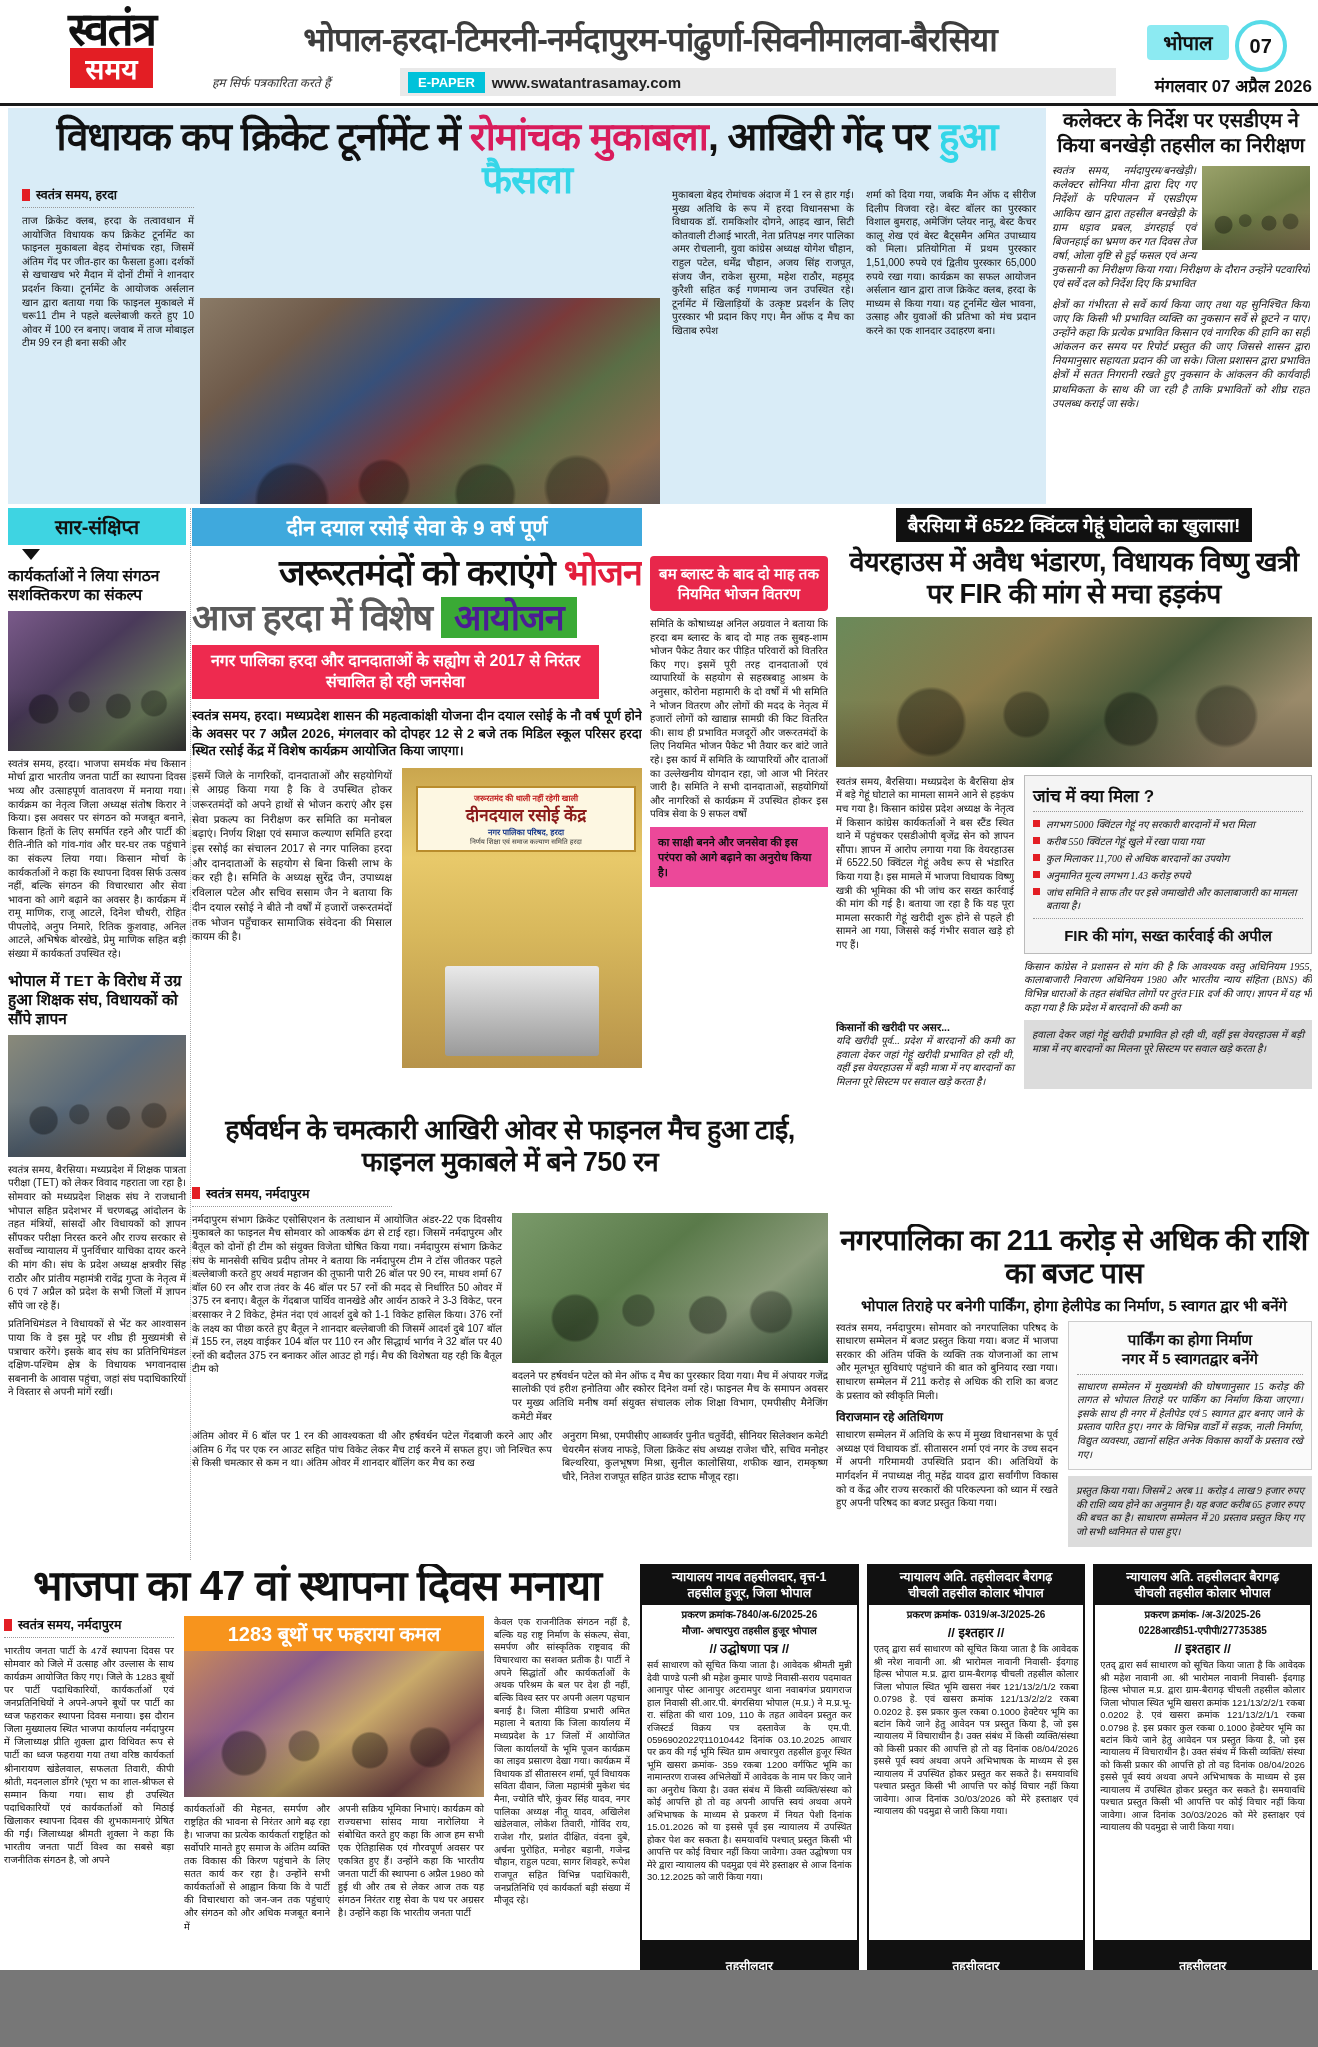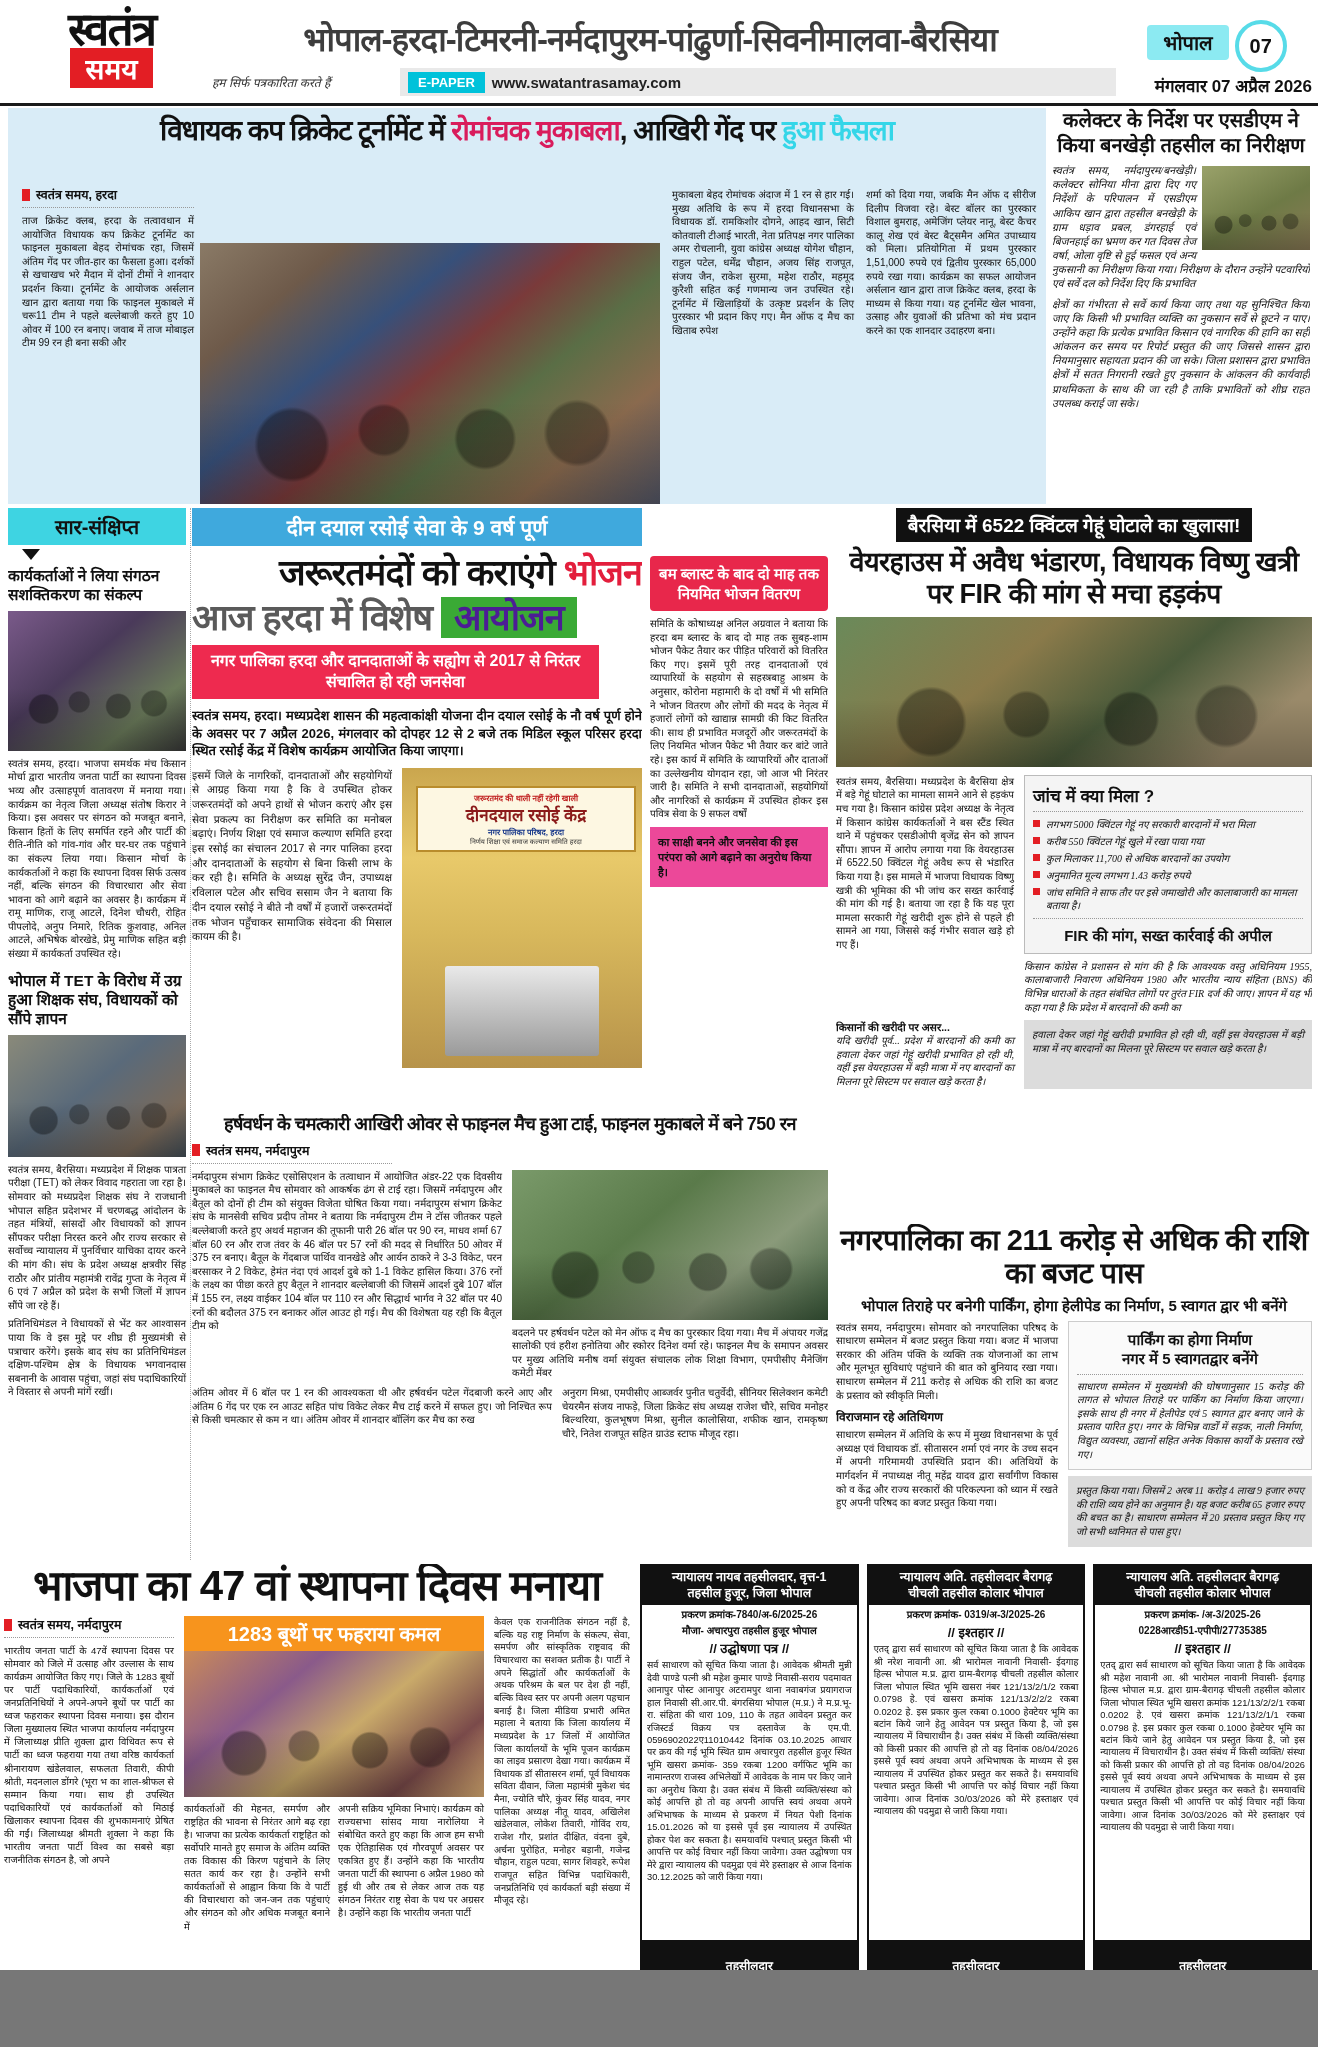--- a/index.html
+++ b/index.html
@@ -29,21 +29,21 @@
   .dateline{font-size:17px;font-weight:800;}
   
   .byline{display:flex;align-items:center;gap:6px;font-weight:800;font-size:12.5px;
           border-bottom:1px dotted #999;padding-bottom:4px;margin-bottom:6px;}
   .redsq{width:8px;height:12px;background:#e31e24;display:inline-block;}
   .body10{font-size:10px;line-height:1.36;}
   .body105{font-size:10.5px;line-height:1.4;}
   .ital{font-family:"Liberation Serif",serif;font-style:italic;}
   
   .leadbox{background:#d9ecf7;}
-  .leadhl{font-size:28px;font-weight:900;text-align:center;letter-spacing:-1px;line-height:1.1;}
+  .leadhl{font-size:39px;font-weight:900;text-align:center;letter-spacing:-1px;line-height:1.1;}
   .hl-red{color:#d91c5c;}
   .hl-cyan{color:#35d6e8;}
   
   .sdmhl{font-size:20px;font-weight:800;text-align:center;line-height:1.25;}
   .sdmbody{font-size:10.5px;line-height:1.35;}
   
   .sbar-title{background:#3ed4e2;color:#111;font-weight:800;font-size:20px;text-align:center;padding:5px 0;}
   .tri{width:0;height:0;border-left:9px solid transparent;border-right:9px solid transparent;border-top:11px solid #111;margin:4px 0 6px 14px;}
   .sbar-head{font-size:15.5px;font-weight:800;line-height:1.25;margin:6px 0;}
   
@@ -64,21 +64,21 @@
   
   .kicker-black{background:#111;color:#fff;font-size:19px;font-weight:800;padding:4px 12px;display:inline-block;}
   .wheat-hl{font-size:27px;font-weight:900;text-align:center;line-height:1.2;letter-spacing:-0.5px;margin-top:4px;}
   .probe{border:1px solid #bbb;background:#f4f4f4;padding:8px;}
   .probe-title{font-size:17px;font-weight:800;border-bottom:1px dotted #999;padding-bottom:4px;margin-bottom:6px;}
   .bullet{display:flex;gap:6px;font-size:10px;line-height:1.3;margin-bottom:4px;}
   .bullet .sq{flex:0 0 auto;width:7px;height:7px;background:#e31e24;margin-top:2px;}
   .firhead{font-size:15px;font-weight:800;text-align:center;border-top:1px dotted #999;margin-top:6px;padding-top:6px;}
   .grayquote{background:#dcdcdc;padding:8px;}
   
-  .harsh-hl{font-size:18px;font-weight:900;text-align:center;line-height:1.2;letter-spacing:-0.5px;}
+  .harsh-hl{font-size:27px;font-weight:900;text-align:center;line-height:1.2;letter-spacing:-0.5px;}
   .budget-hl{font-size:29px;font-weight:900;text-align:center;line-height:1.15;letter-spacing:-0.5px;}
   .budget-sub{font-size:15px;font-weight:700;text-align:center;margin-top:4px;}
   .pbox{border:1px solid #ccc;background:#fafafa;padding:8px;}
   .pbox-title{font-size:15px;font-weight:800;text-align:center;border-bottom:1px dotted #999;padding-bottom:5px;margin-bottom:5px;line-height:1.3;}
   .subhead-sm{font-size:12px;font-weight:800;margin:6px 0 3px 0;}
   
   .bjp-hl{font-size:42px;font-weight:900;text-align:center;letter-spacing:-1px;line-height:1.05;}
   .orangeband{background:#f7941d;color:#fff;font-size:20px;font-weight:800;text-align:center;padding:4px 0;}
   
   .notice{border:2px solid #111;width:218px;display:flex;flex-direction:column;background:#fff;}

